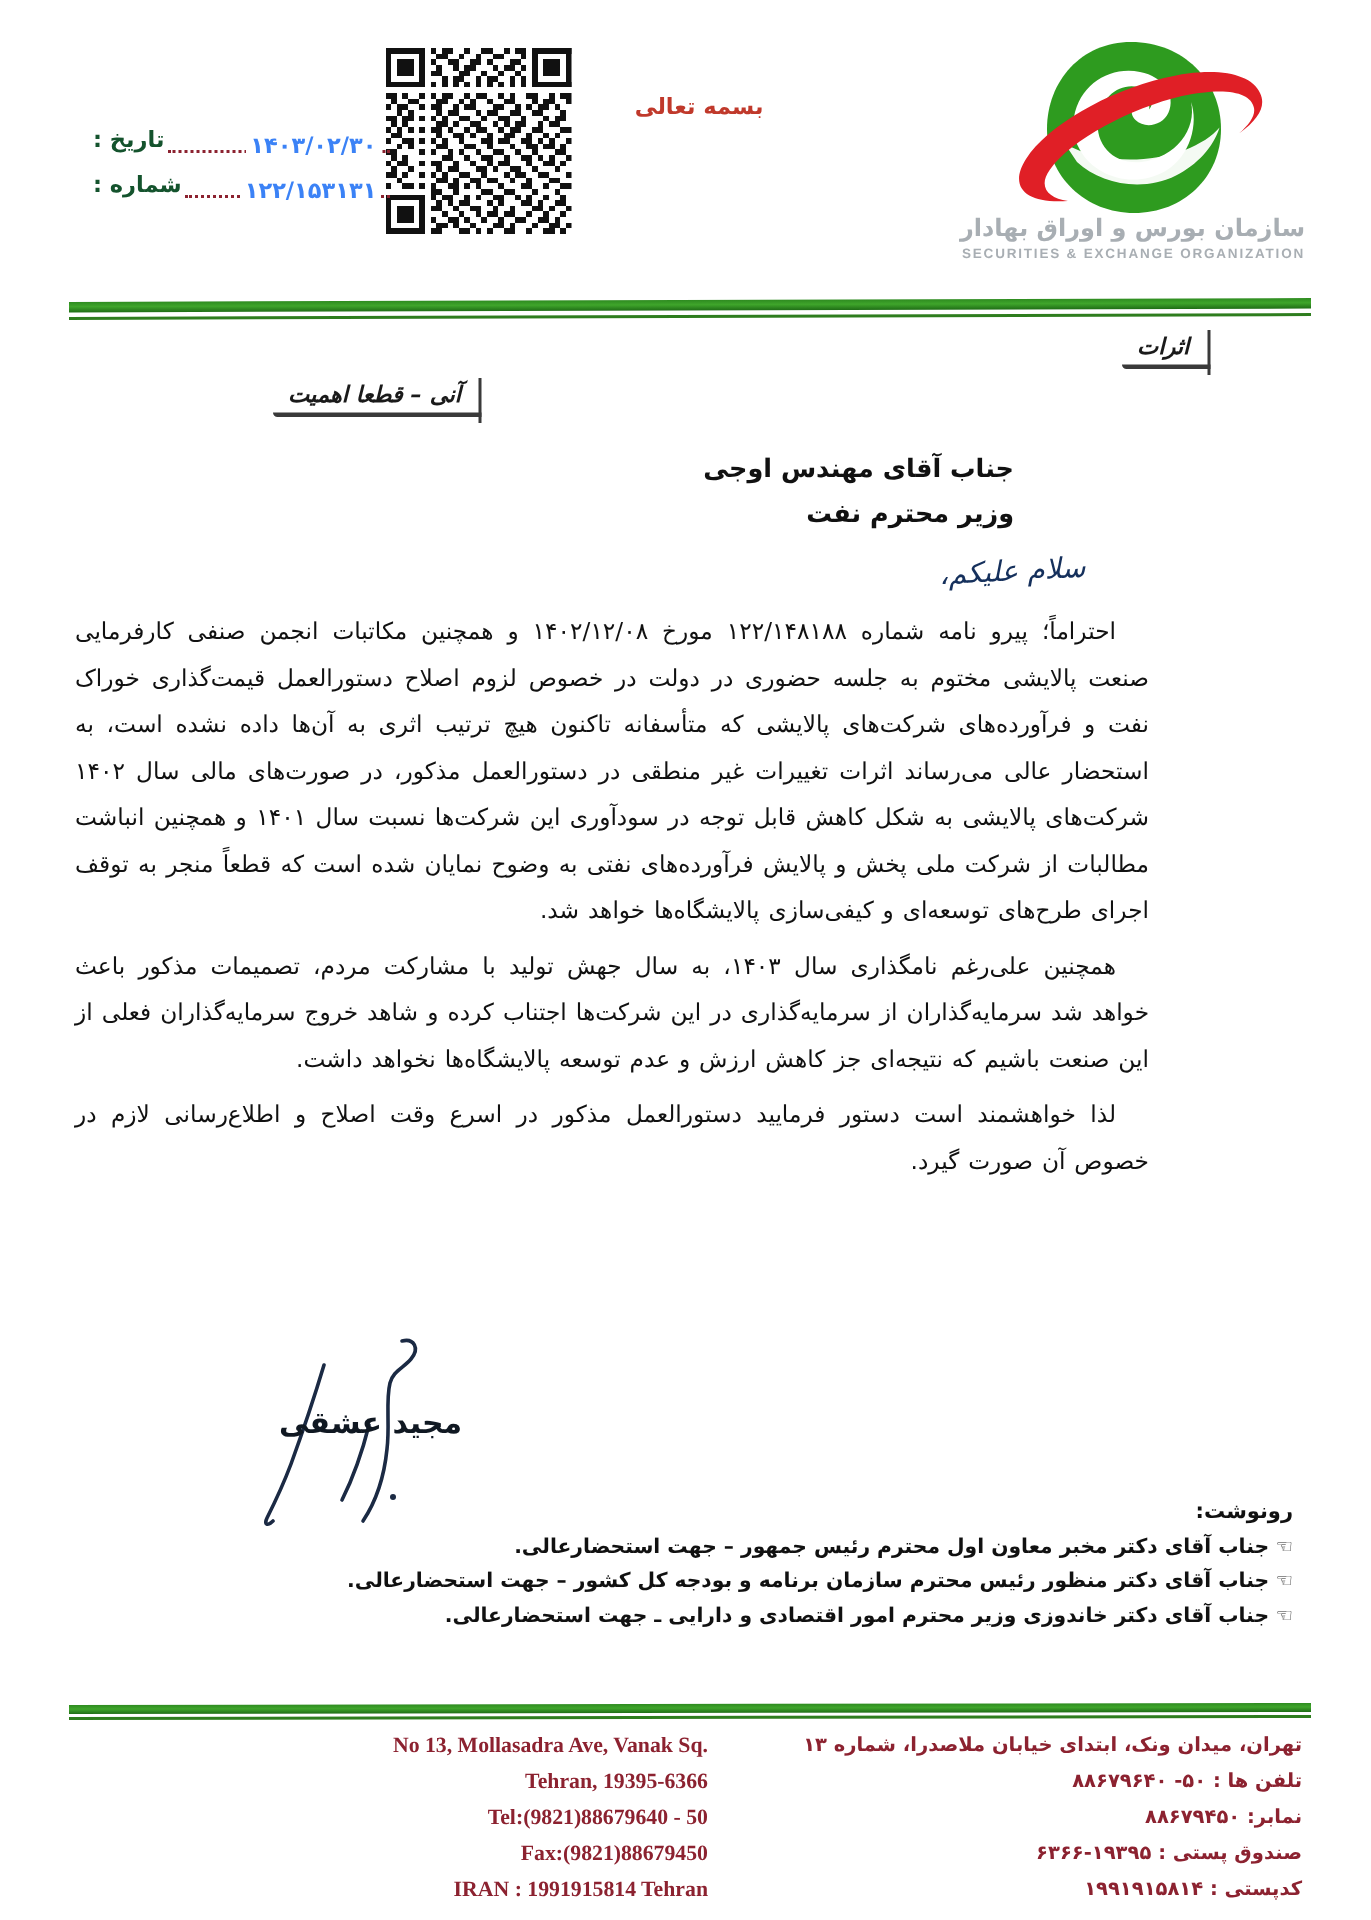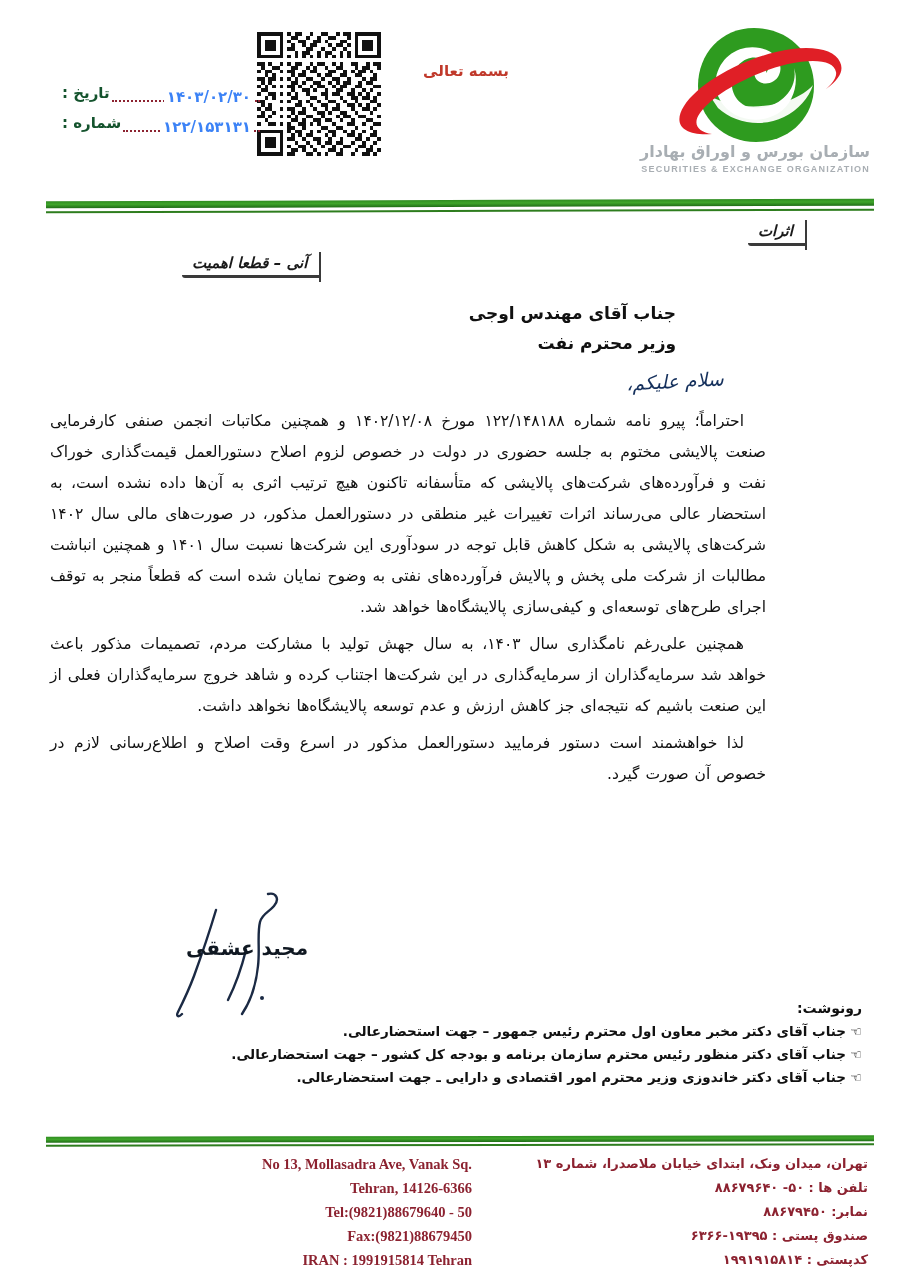--- a/index.html
+++ b/index.html
@@ -519,21 +519,21 @@
     <div class="cc-item">
       <span class="cc-bullet">☜</span><span>جناب آقای دکتر خاندوزی وزیر محترم امور اقتصادی و دارایی ـ جهت استحضارعالی.</span>
     </div>
   </div>
 
   <div class="rule-bot"></div>
   <div class="rule-bot-thin"></div>
 
   <div class="foot-en">
     <div>No 13, Mollasadra Ave, Vanak Sq.</div>
-    <div>Tehran, 14126-6366</div>
+    <div>Tehran, 19395-6366</div>
     <div>Tel:(9821)88679640 - 50</div>
     <div>Fax:(9821)88679450</div>
     <div>IRAN : 1991915814 Tehran</div>
   </div>
 
   <div class="foot-fa">
     <div>تهران، میدان ونک، ابتدای خیابان ملاصدرا، شماره ۱۳</div>
     <div>تلفن ها : ۵۰- ۸۸۶۷۹۶۴۰</div>
     <div>نمابر: ۸۸۶۷۹۴۵۰</div>
     <div>صندوق پستی : ۱۹۳۹۵-۶۳۶۶</div>

